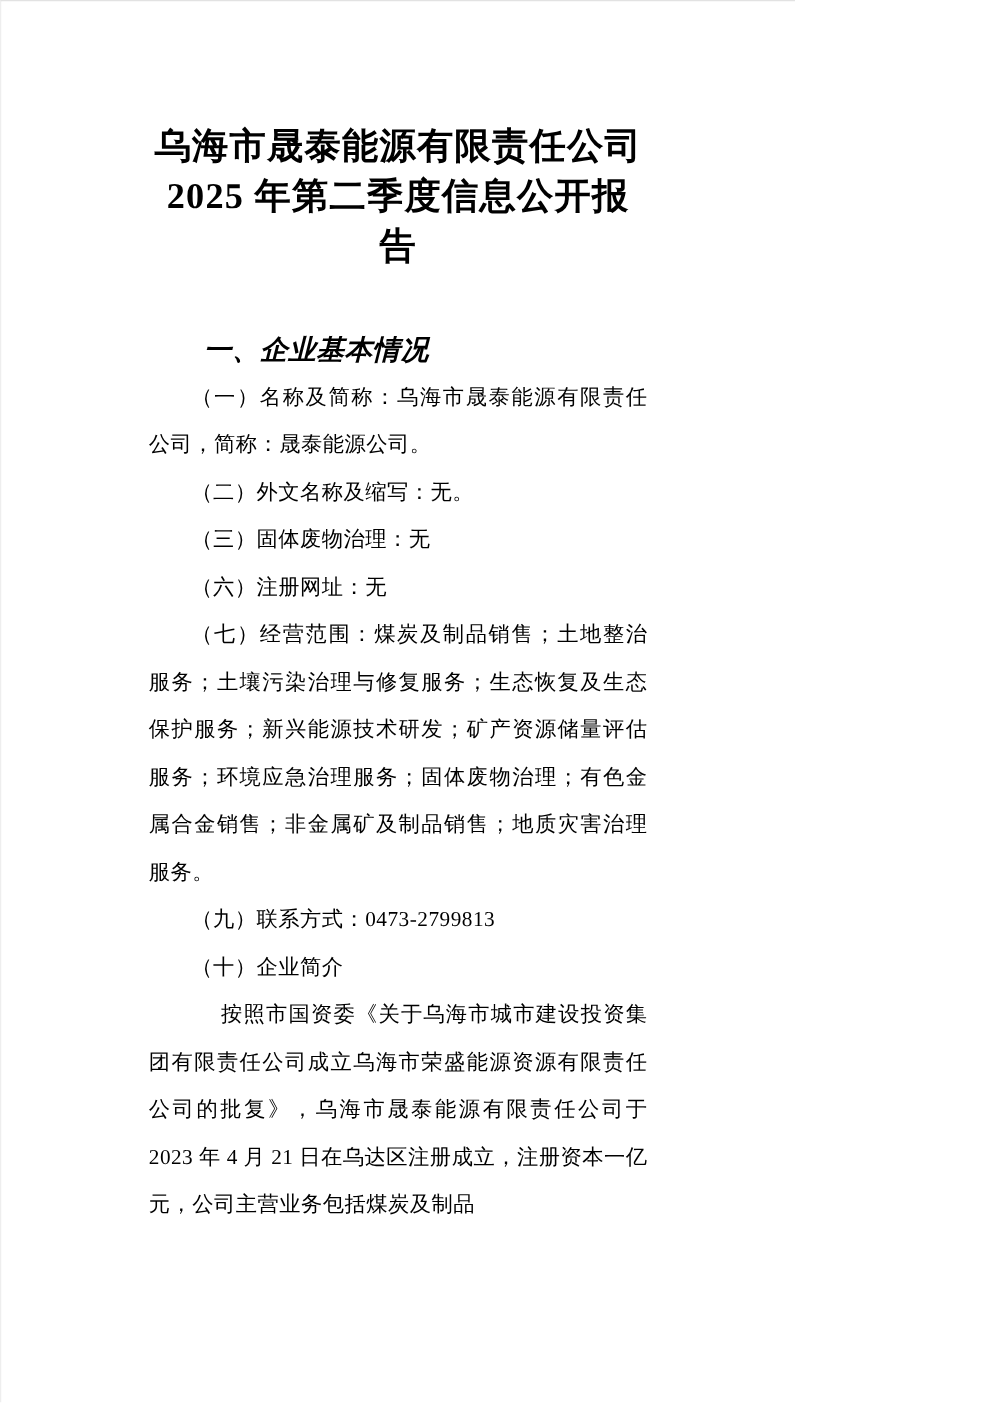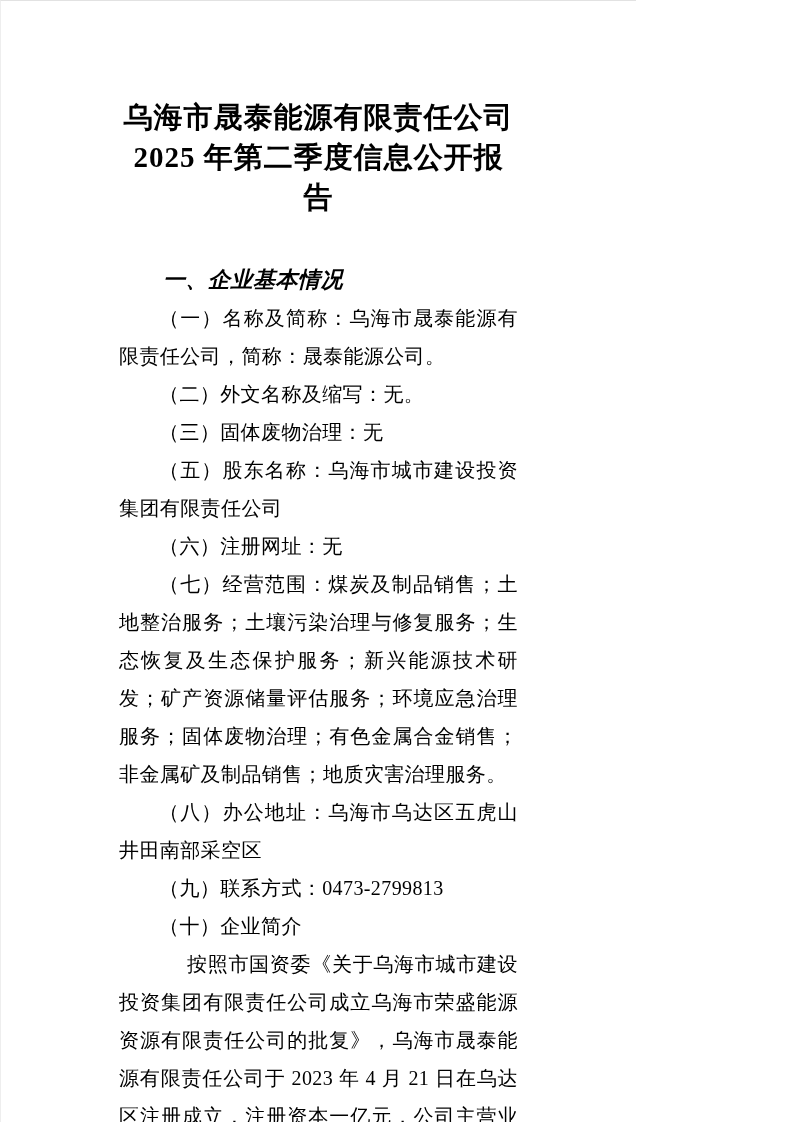--- a/index.html
+++ b/index.html
@@ -41,21 +41,21 @@
     line-height: 38px;
     text-indent: 2em;
     letter-spacing: 0.5px;
     color: #000000;
     font-style: italic;
   }
   .body-para {
     margin: 0;
     font-family: "Liberation Serif", serif;
     font-weight: 400;
-    font-size: 20px;
+    font-size: 17px;
     line-height: 38px;
     letter-spacing: 0.4px;
     text-align: justify;
     text-indent: 2em;
     color: #000000;
   }
   .body-para.deep-indent {
     text-indent: 3.4em;
   }
 </style>
@@ -71,27 +71,25 @@
 
   <h2 class="section-heading">一、企业基本情况</h2>
 
   <p class="body-para">（一）名称及简称：乌海市晟泰能源有限责任公司，简称：晟泰能源公司。</p>
 
   <p class="body-para">（二）外文名称及缩写：无。</p>
 
   <p class="body-para">（三）固体废物治理：无</p>
 
 
-  <p class="body-para">（五）股东名称：乌海市城市建设投资集团有限责任公司</p>
 
   <p class="body-para">（六）注册网址：无</p>
 
   <p class="body-para">（七）经营范围：煤炭及制品销售；土地整治服务；土壤污染治理与修复服务；生态恢复及生态保护服务；新兴能源技术研发；矿产资源储量评估服务；环境应急治理服务；固体废物治理；有色金属合金销售；非金属矿及制品销售；地质灾害治理服务。</p>
 
-  <p class="body-para">（八）办公地址：乌海市乌达区五虎山井田南部采空区</p>
 
   <p class="body-para">（九）联系方式：0473-2799813</p>
 
   <p class="body-para">（十）企业简介</p>
 
   <p class="body-para deep-indent">按照市国资委《关于乌海市城市建设投资集团有限责任公司成立乌海市荣盛能源资源有限责任公司的批复》，乌海市晟泰能源有限责任公司于 2023 年 4 月 21 日在乌达区注册成立，注册资本一亿元，公司主营业务包括煤炭及制品</p>
 
 </div>
 
 </body></html>

